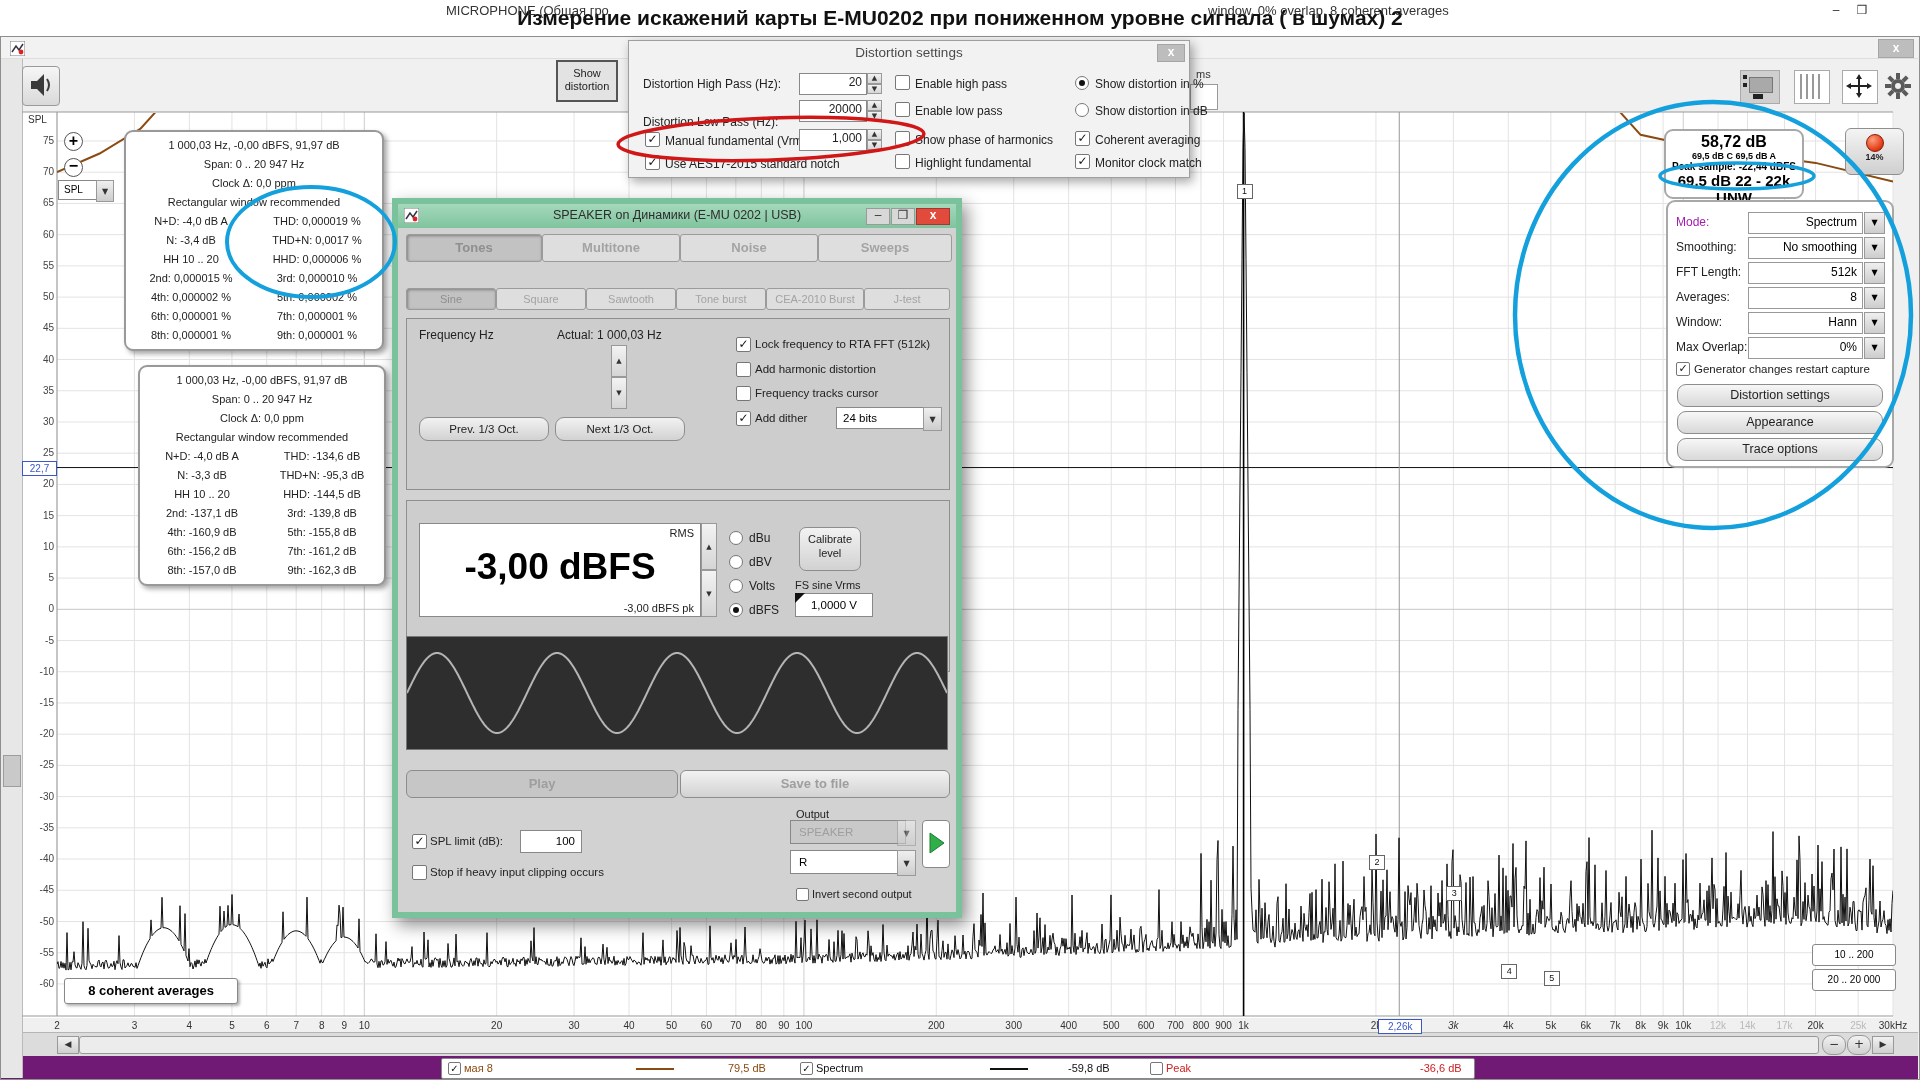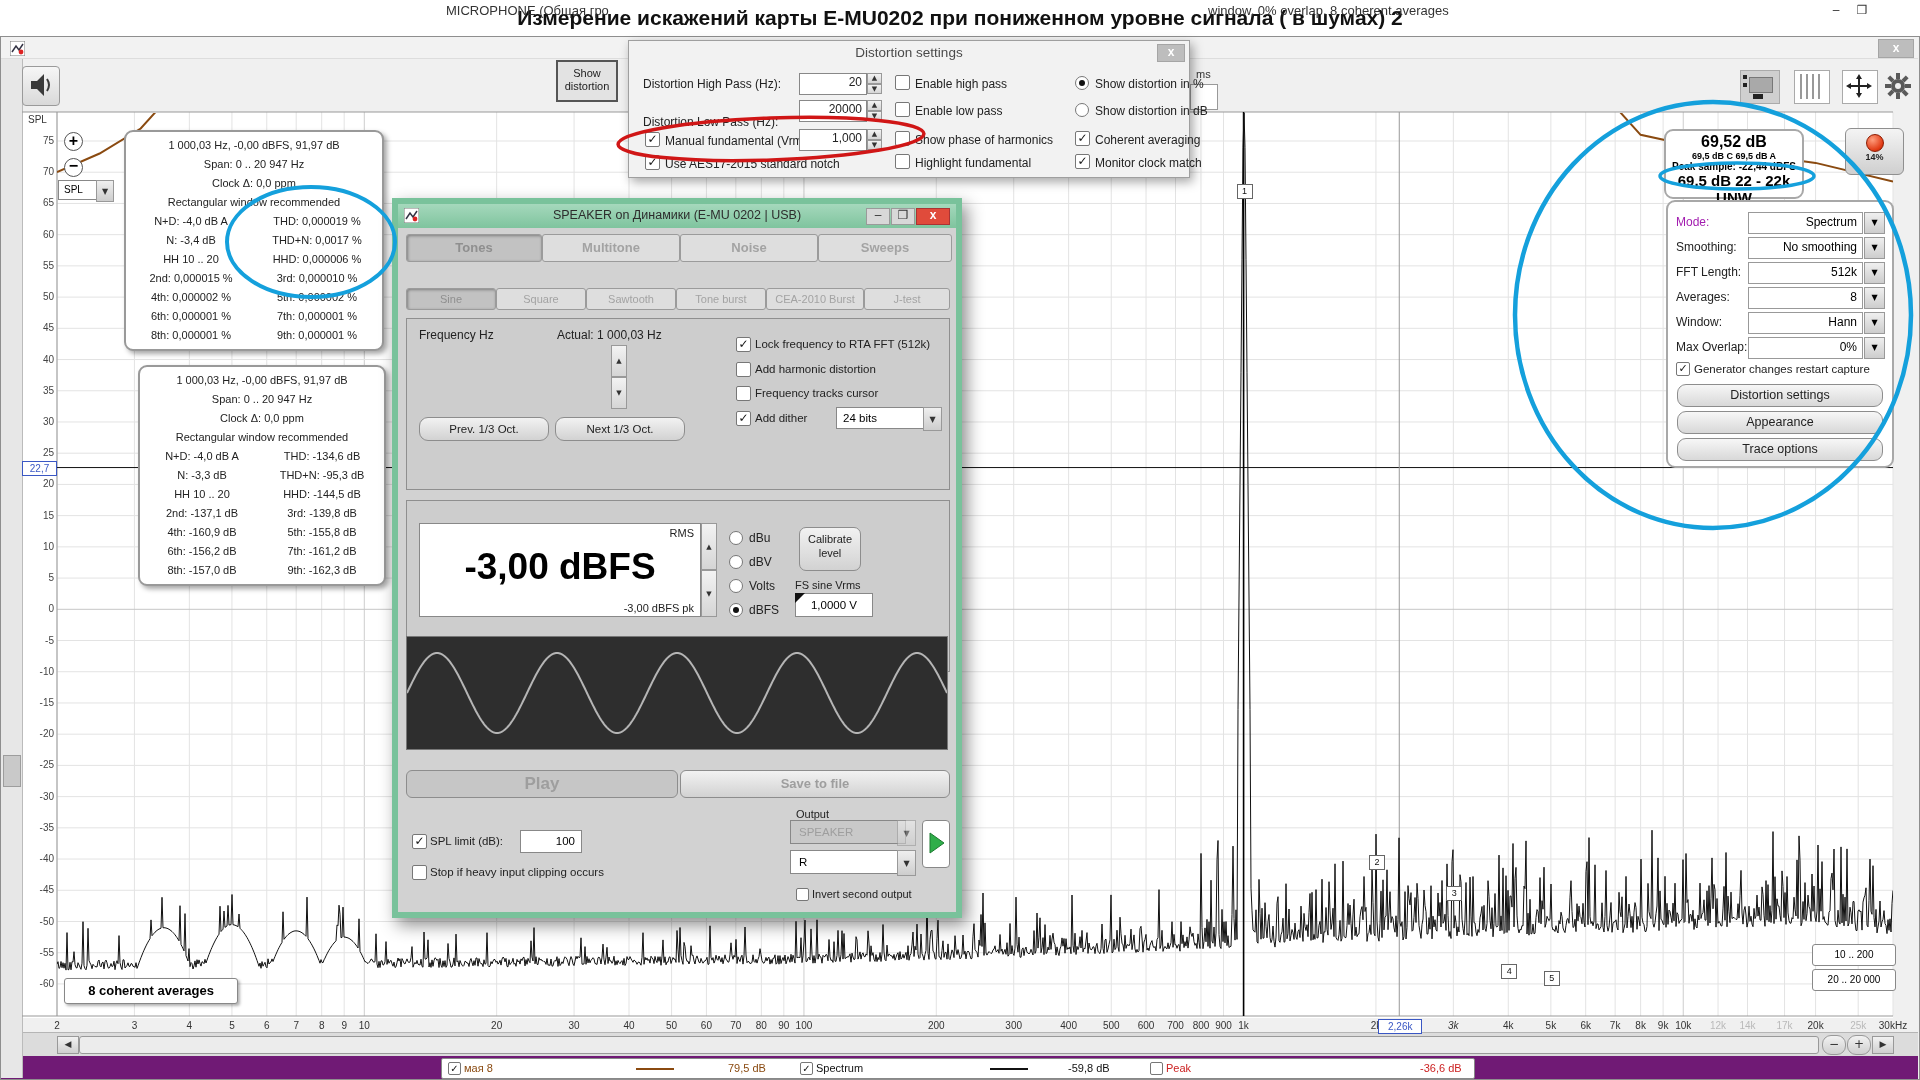--- a/index.html
+++ b/index.html
@@ -388,21 +388,21 @@
       <div><span>6th: </span><span class="b">-156,2 dB</span></div>
       <div><span>7th: </span><span class="b">-161,2 dB</span></div>
     </div>
     <div class="ib-row">
       <div><span>8th: </span><span class="b">-157,0 dB</span></div>
       <div><span>9th: </span><span class="b">-162,3 dB</span></div>
     </div>
   </div>
 
 <div class="panelbox" style="left:1664px;top:129px;width:136px;height:64px;text-align:center;padding-top:2px">
-  <div style="font-size:16px;font-weight:bold">69,52 dB</div>
+  <div style="font-size:16px;font-weight:bold">58,72 dB</div>
   <div style="font-size:9px;font-weight:bold">69,5 dB C  69,5 dB A</div>
   <div style="font-size:10px;font-weight:bold">Peak sample: -22,44 dBFS</div>
   <div style="font-size:15px;font-weight:bold">69,5 dB 22 - 22k UNW</div>
 </div>
 <div class="abs" style="left:1845px;top:128px;width:57px;height:45px;border:1px solid #8f8f8f;border-radius:6px;background:linear-gradient(#f4f4f4,#cfcfcf);z-index:6;text-align:center">
   <div style="margin:5px auto 0;width:16px;height:16px;border-radius:50%;background:radial-gradient(circle at 35% 30%,#ff9d7d,#e03812 70%,#8c1a00);border:1px solid #8c1a00"></div>
   <div style="font-size:9px;font-weight:bold;color:#222">14%</div>
 </div>
 <div id="rta-controls" class="panelbox" style="left:1666px;top:200px;width:224px;height:264px">
     <div style="position: absolute; left: 8px; top: 13px; font-size: 12px; color: #a21caf;">Mode:</div>
@@ -565,21 +565,21 @@
       <span class="radio on" style="position: absolute; left: 322px; top: 102px;"></span>
       <span class="gsmall" style="left: 342px; top: 102px; font-size: 12px;">dBFS</span>
     </div>
 
   <div class="abs" style="left:8px;top:432px;width:540px;height:112px;background:#2e2e2e;border:1px solid #777">
     <svg id="sine-svg" width="540" height="112">
         <path d="M0 56 L0 56.0 L1 53.9 L2 51.8 L3 49.7 L4 47.7 L5 45.6 L6 43.6 L7 41.7 L8 39.7 L9 37.8 L10 36.0 L11 34.2 L12 32.5 L13 30.8 L14 29.2 L15 27.7 L16 26.3 L17 24.9 L18 23.6 L19 22.5 L20 21.4 L21 20.4 L22 19.5 L23 18.7 L24 18.0 L25 17.4 L26 16.9 L27 16.5 L28 16.2 L29 16.1 L30 16.0 L31 16.1 L32 16.2 L33 16.5 L34 16.9 L35 17.4 L36 18.0 L37 18.7 L38 19.5 L39 20.4 L40 21.4 L41 22.5 L42 23.6 L43 24.9 L44 26.3 L45 27.7 L46 29.2 L47 30.8 L48 32.5 L49 34.2 L50 36.0 L51 37.8 L52 39.7 L53 41.7 L54 43.6 L55 45.6 L56 47.7 L57 49.7 L58 51.8 L59 53.9 L60 56.0 L61 58.1 L62 60.2 L63 62.3 L64 64.3 L65 66.4 L66 68.4 L67 70.3 L68 72.3 L69 74.2 L70 76.0 L71 77.8 L72 79.5 L73 81.2 L74 82.8 L75 84.3 L76 85.7 L77 87.1 L78 88.4 L79 89.5 L80 90.6 L81 91.6 L82 92.5 L83 93.3 L84 94.0 L85 94.6 L86 95.1 L87 95.5 L88 95.8 L89 95.9 L90 96.0 L91 95.9 L92 95.8 L93 95.5 L94 95.1 L95 94.6 L96 94.0 L97 93.3 L98 92.5 L99 91.6 L100 90.6 L101 89.5 L102 88.4 L103 87.1 L104 85.7 L105 84.3 L106 82.8 L107 81.2 L108 79.5 L109 77.8 L110 76.0 L111 74.2 L112 72.3 L113 70.3 L114 68.4 L115 66.4 L116 64.3 L117 62.3 L118 60.2 L119 58.1 L120 56.0 L121 53.9 L122 51.8 L123 49.7 L124 47.7 L125 45.6 L126 43.6 L127 41.7 L128 39.7 L129 37.8 L130 36.0 L131 34.2 L132 32.5 L133 30.8 L134 29.2 L135 27.7 L136 26.3 L137 24.9 L138 23.6 L139 22.5 L140 21.4 L141 20.4 L142 19.5 L143 18.7 L144 18.0 L145 17.4 L146 16.9 L147 16.5 L148 16.2 L149 16.1 L150 16.0 L151 16.1 L152 16.2 L153 16.5 L154 16.9 L155 17.4 L156 18.0 L157 18.7 L158 19.5 L159 20.4 L160 21.4 L161 22.5 L162 23.6 L163 24.9 L164 26.3 L165 27.7 L166 29.2 L167 30.8 L168 32.5 L169 34.2 L170 36.0 L171 37.8 L172 39.7 L173 41.7 L174 43.6 L175 45.6 L176 47.7 L177 49.7 L178 51.8 L179 53.9 L180 56.0 L181 58.1 L182 60.2 L183 62.3 L184 64.3 L185 66.4 L186 68.4 L187 70.3 L188 72.3 L189 74.2 L190 76.0 L191 77.8 L192 79.5 L193 81.2 L194 82.8 L195 84.3 L196 85.7 L197 87.1 L198 88.4 L199 89.5 L200 90.6 L201 91.6 L202 92.5 L203 93.3 L204 94.0 L205 94.6 L206 95.1 L207 95.5 L208 95.8 L209 95.9 L210 96.0 L211 95.9 L212 95.8 L213 95.5 L214 95.1 L215 94.6 L216 94.0 L217 93.3 L218 92.5 L219 91.6 L220 90.6 L221 89.5 L222 88.4 L223 87.1 L224 85.7 L225 84.3 L226 82.8 L227 81.2 L228 79.5 L229 77.8 L230 76.0 L231 74.2 L232 72.3 L233 70.3 L234 68.4 L235 66.4 L236 64.3 L237 62.3 L238 60.2 L239 58.1 L240 56.0 L241 53.9 L242 51.8 L243 49.7 L244 47.7 L245 45.6 L246 43.6 L247 41.7 L248 39.7 L249 37.8 L250 36.0 L251 34.2 L252 32.5 L253 30.8 L254 29.2 L255 27.7 L256 26.3 L257 24.9 L258 23.6 L259 22.5 L260 21.4 L261 20.4 L262 19.5 L263 18.7 L264 18.0 L265 17.4 L266 16.9 L267 16.5 L268 16.2 L269 16.1 L270 16.0 L271 16.1 L272 16.2 L273 16.5 L274 16.9 L275 17.4 L276 18.0 L277 18.7 L278 19.5 L279 20.4 L280 21.4 L281 22.5 L282 23.6 L283 24.9 L284 26.3 L285 27.7 L286 29.2 L287 30.8 L288 32.5 L289 34.2 L290 36.0 L291 37.8 L292 39.7 L293 41.7 L294 43.6 L295 45.6 L296 47.7 L297 49.7 L298 51.8 L299 53.9 L300 56.0 L301 58.1 L302 60.2 L303 62.3 L304 64.3 L305 66.4 L306 68.4 L307 70.3 L308 72.3 L309 74.2 L310 76.0 L311 77.8 L312 79.5 L313 81.2 L314 82.8 L315 84.3 L316 85.7 L317 87.1 L318 88.4 L319 89.5 L320 90.6 L321 91.6 L322 92.5 L323 93.3 L324 94.0 L325 94.6 L326 95.1 L327 95.5 L328 95.8 L329 95.9 L330 96.0 L331 95.9 L332 95.8 L333 95.5 L334 95.1 L335 94.6 L336 94.0 L337 93.3 L338 92.5 L339 91.6 L340 90.6 L341 89.5 L342 88.4 L343 87.1 L344 85.7 L345 84.3 L346 82.8 L347 81.2 L348 79.5 L349 77.8 L350 76.0 L351 74.2 L352 72.3 L353 70.3 L354 68.4 L355 66.4 L356 64.3 L357 62.3 L358 60.2 L359 58.1 L360 56.0 L361 53.9 L362 51.8 L363 49.7 L364 47.7 L365 45.6 L366 43.6 L367 41.7 L368 39.7 L369 37.8 L370 36.0 L371 34.2 L372 32.5 L373 30.8 L374 29.2 L375 27.7 L376 26.3 L377 24.9 L378 23.6 L379 22.5 L380 21.4 L381 20.4 L382 19.5 L383 18.7 L384 18.0 L385 17.4 L386 16.9 L387 16.5 L388 16.2 L389 16.1 L390 16.0 L391 16.1 L392 16.2 L393 16.5 L394 16.9 L395 17.4 L396 18.0 L397 18.7 L398 19.5 L399 20.4 L400 21.4 L401 22.5 L402 23.6 L403 24.9 L404 26.3 L405 27.7 L406 29.2 L407 30.8 L408 32.5 L409 34.2 L410 36.0 L411 37.8 L412 39.7 L413 41.7 L414 43.6 L415 45.6 L416 47.7 L417 49.7 L418 51.8 L419 53.9 L420 56.0 L421 58.1 L422 60.2 L423 62.3 L424 64.3 L425 66.4 L426 68.4 L427 70.3 L428 72.3 L429 74.2 L430 76.0 L431 77.8 L432 79.5 L433 81.2 L434 82.8 L435 84.3 L436 85.7 L437 87.1 L438 88.4 L439 89.5 L440 90.6 L441 91.6 L442 92.5 L443 93.3 L444 94.0 L445 94.6 L446 95.1 L447 95.5 L448 95.8 L449 95.9 L450 96.0 L451 95.9 L452 95.8 L453 95.5 L454 95.1 L455 94.6 L456 94.0 L457 93.3 L458 92.5 L459 91.6 L460 90.6 L461 89.5 L462 88.4 L463 87.1 L464 85.7 L465 84.3 L466 82.8 L467 81.2 L468 79.5 L469 77.8 L470 76.0 L471 74.2 L472 72.3 L473 70.3 L474 68.4 L475 66.4 L476 64.3 L477 62.3 L478 60.2 L479 58.1 L480 56.0 L481 53.9 L482 51.8 L483 49.7 L484 47.7 L485 45.6 L486 43.6 L487 41.7 L488 39.7 L489 37.8 L490 36.0 L491 34.2 L492 32.5 L493 30.8 L494 29.2 L495 27.7 L496 26.3 L497 24.9 L498 23.6 L499 22.5 L500 21.4 L501 20.4 L502 19.5 L503 18.7 L504 18.0 L505 17.4 L506 16.9 L507 16.5 L508 16.2 L509 16.1 L510 16.0 L511 16.1 L512 16.2 L513 16.5 L514 16.9 L515 17.4 L516 18.0 L517 18.7 L518 19.5 L519 20.4 L520 21.4 L521 22.5 L522 23.6 L523 24.9 L524 26.3 L525 27.7 L526 29.2 L527 30.8 L528 32.5 L529 34.2 L530 36.0 L531 37.8 L532 39.7 L533 41.7 L534 43.6 L535 45.6 L536 47.7 L537 49.7 L538 51.8 L539 53.9 L540 56.0" stroke="#b5b5b5" stroke-width="2" fill="none"></path>
       </svg>
   </div>
 
-  <div class="gbtn" style="left:8px;top:566px;width:270px;height:26px;line-height:26px;background:#c6c6c6;color:#9e9e9e;font-weight:bold;font-size:17px">Play</div>
+  <div class="gbtn" style="left:8px;top:566px;width:270px;height:26px;line-height:26px;background:#c6c6c6;color:#9e9e9e;font-weight:bold;font-size:13px">Play</div>
   <div class="gbtn" style="left:282px;top:566px;width:268px;height:26px;line-height:26px;color:#9e9e9e;font-weight:bold;font-size:13px">Save to file</div>
 
   <span class="gsmall" style="left:398px;top:604px;font-size:11px">Output</span>
   <span class="cb on" style="position:absolute;left:14px;top:630px"></span>
   <span class="gsmall" style="left:32px;top:631px">SPL limit (dB):</span>
   <div class="whitebox" style="left:122px;top:626px;width:54px;height:21px;font-size:11.5px;line-height:21px;text-align:right;padding-right:6px">100</div>
   <div class="whitebox" style="left:392px;top:616px;width:106px;height:22px;background:#c9c9c9;color:#9e9e9e;font-size:11.5px;line-height:22px;padding-left:8px">SPEAKER</div>
   <div class="combo-arrow" style="left:499px;top:616px;width:17px;height:24px;opacity:.6">▼</div>
   <div class="whitebox" style="left:524px;top:616px;width:26px;height:46px;border-radius:4px;text-align:center">
     <svg width="22" height="44">

